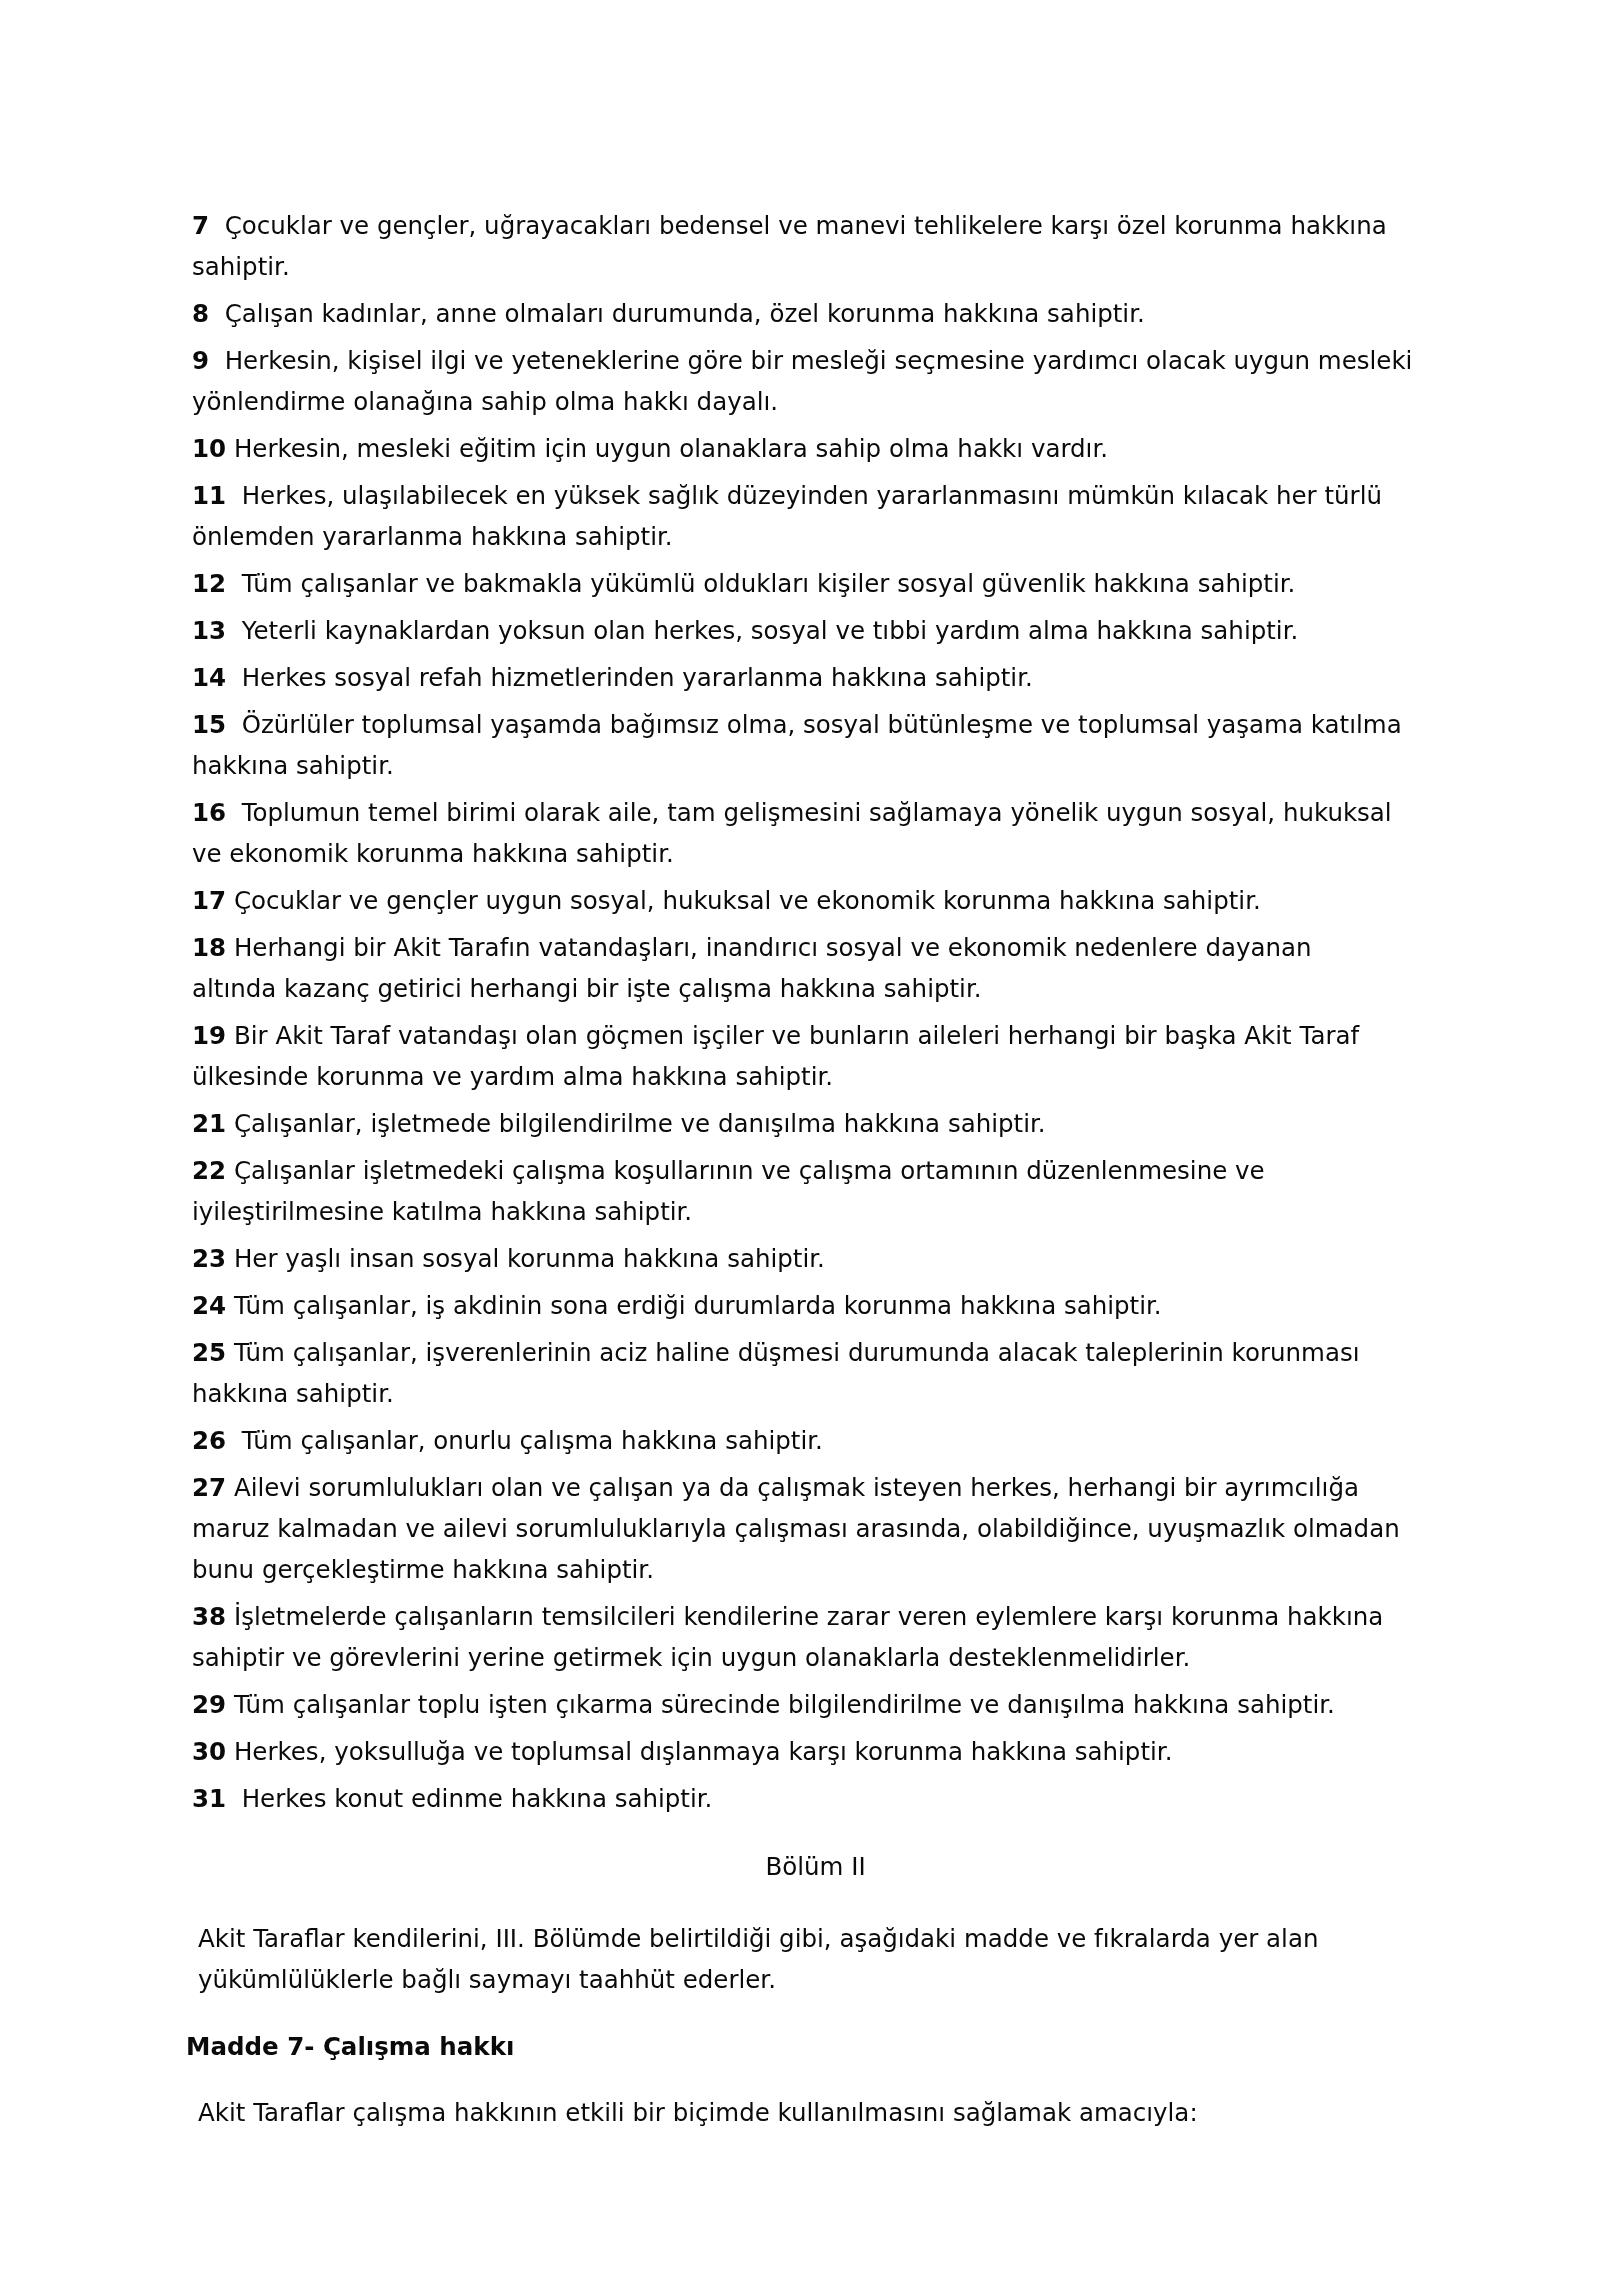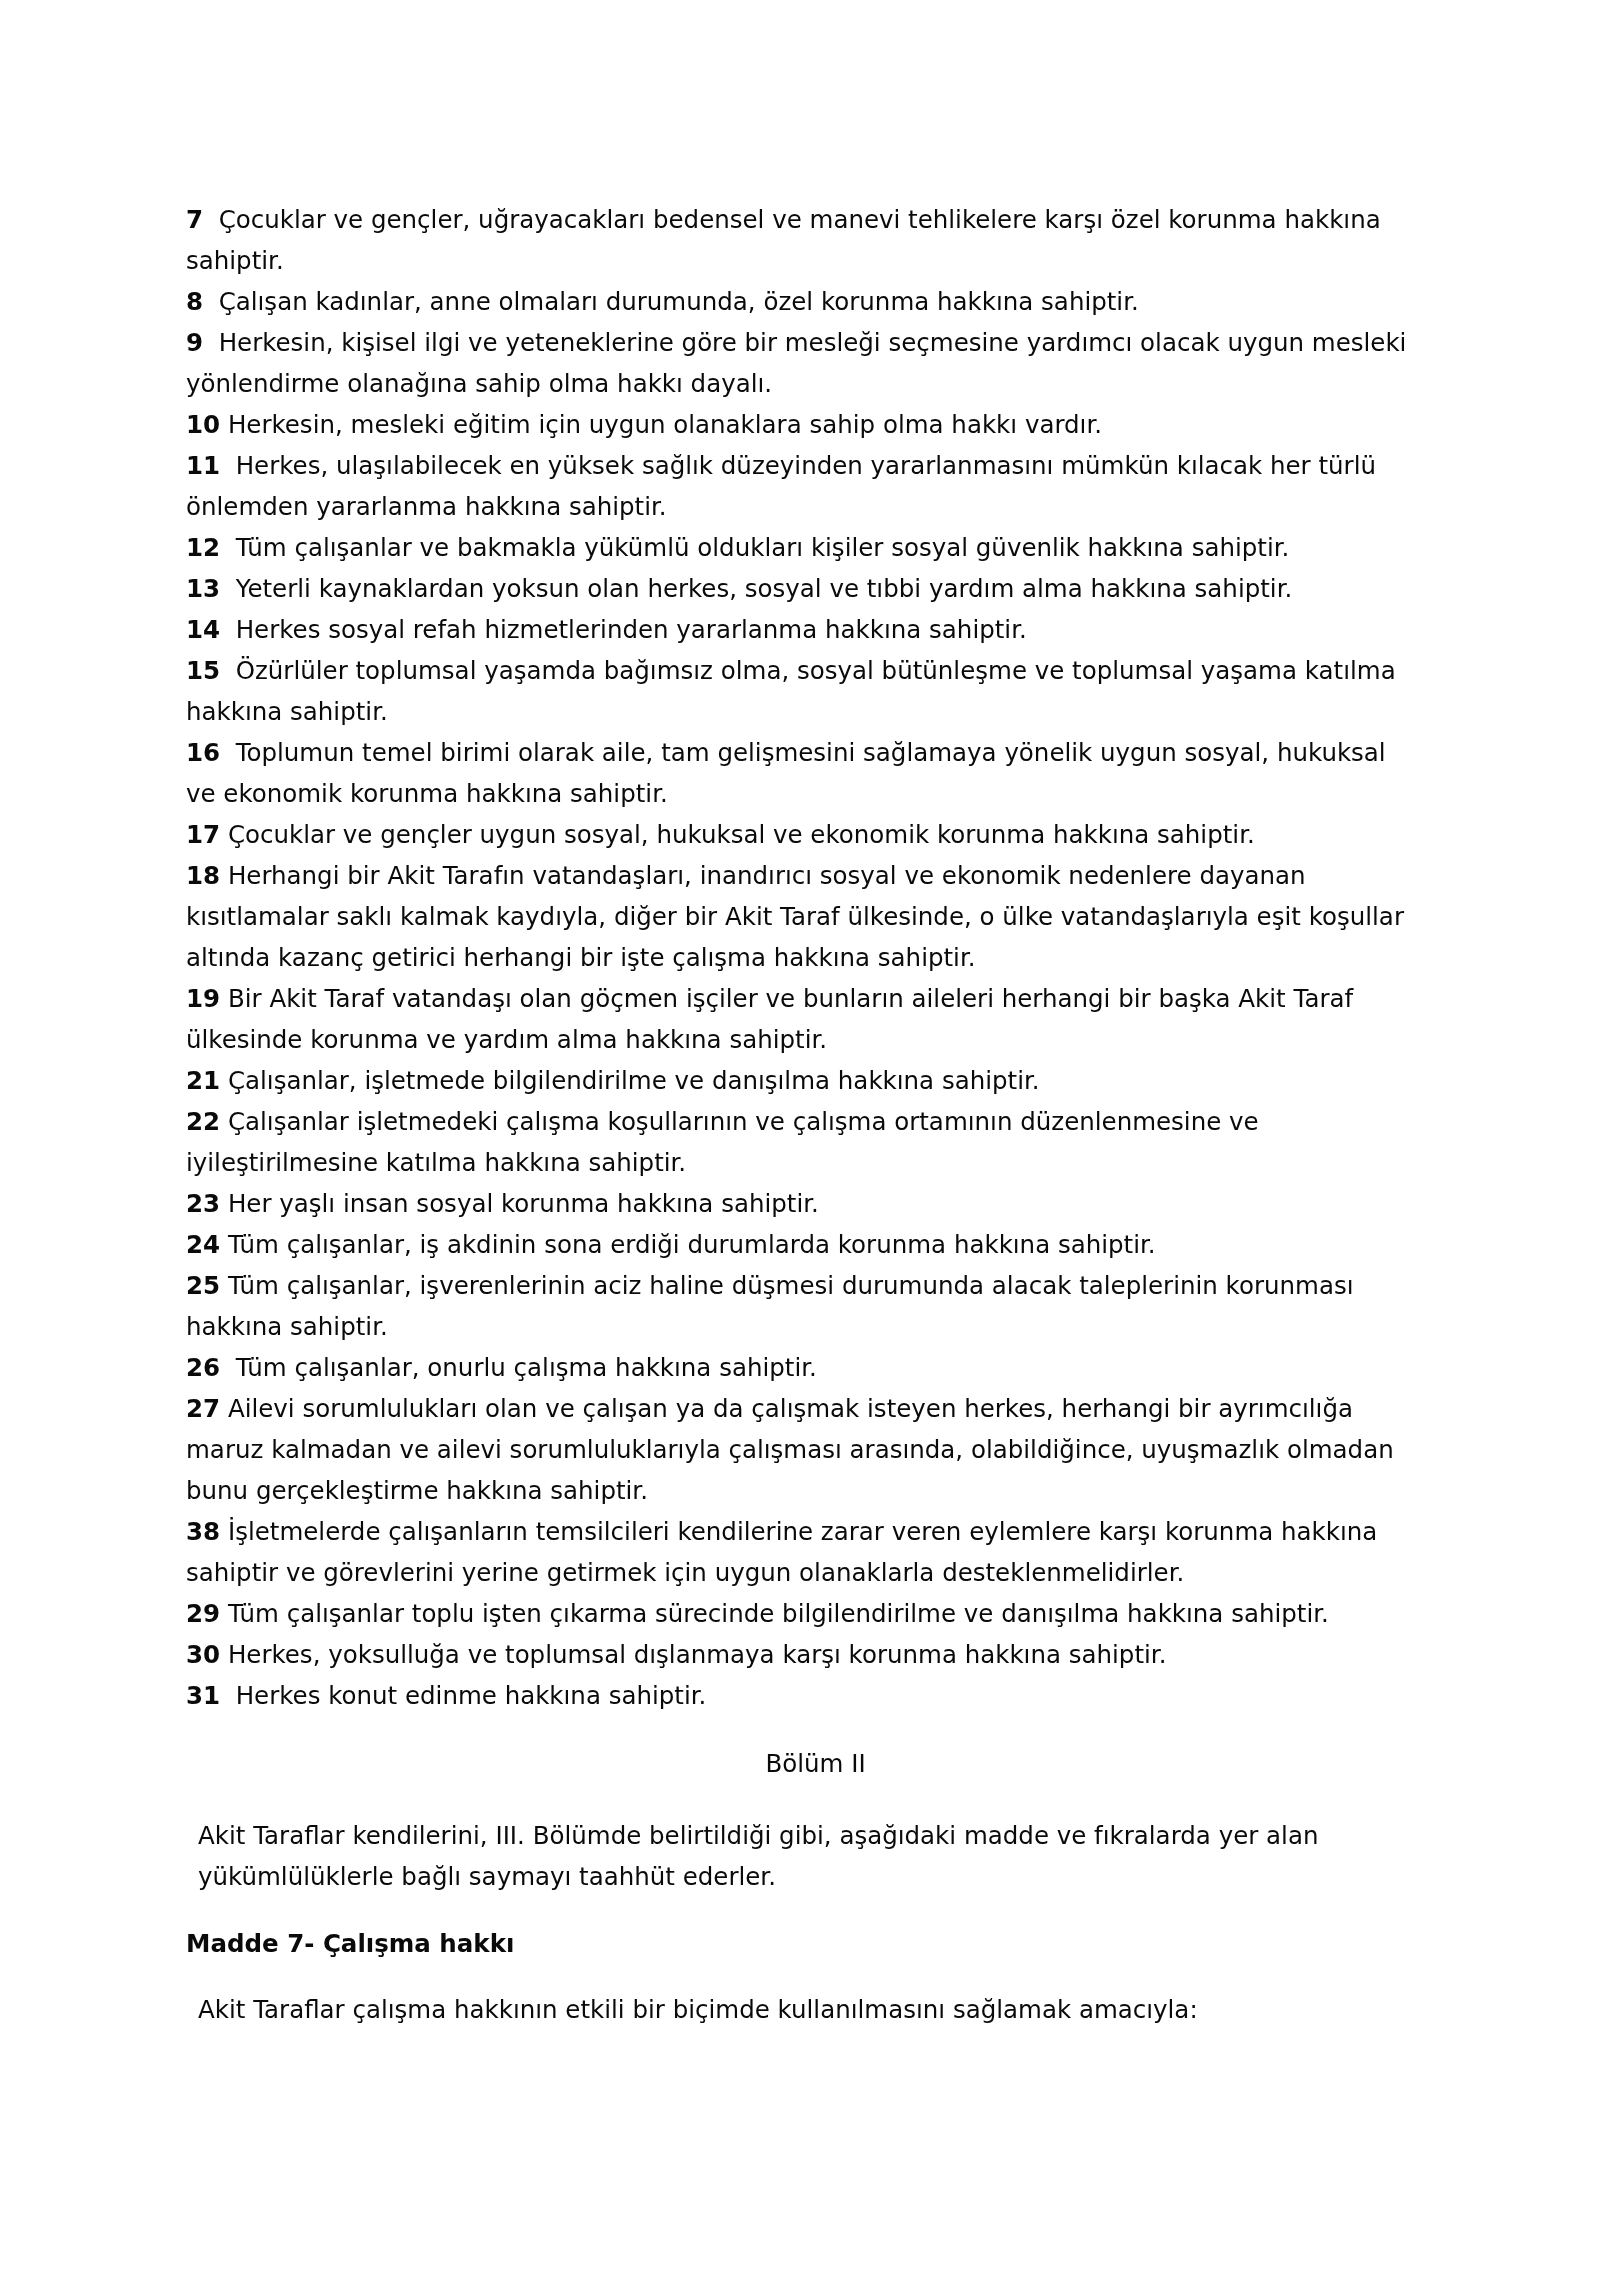--- a/index.html
+++ b/index.html
@@ -18,21 +18,21 @@
     color: #0a0a0a;
     overflow: hidden;
   }
   .content {
     position: absolute;
     left: 186px;
     top: 199px;
     width: 1259px;
   }
   .rights-list { margin: 0; }
-  .item { margin: 0; }
+  .item { margin: 6px; }
   .line {
     display: block;
     white-space: pre;
   }
   .num { font-weight: 700; }
   .sep { white-space: pre; }
   .section-heading {
     margin: 27.4px 0 31px 0;
     font-size: 24.5px;
     line-height: 41px;
@@ -88,21 +88,20 @@
         </p>
         <p class="item">
           <span class="line"><strong class="num">16</strong><span class="sep">  </span><span class="txt">Toplumun temel birimi olarak aile, tam gelişmesini sağlamaya yönelik uygun sosyal, hukuksal</span></span>
           <span class="line">ve ekonomik korunma hakkına sahiptir.</span>
         </p>
         <p class="item">
           <span class="line"><strong class="num">17</strong><span class="sep"> </span><span class="txt">Çocuklar ve gençler uygun sosyal, hukuksal ve ekonomik korunma hakkına sahiptir.</span></span>
         </p>
         <p class="item">
           <span class="line"><strong class="num">18</strong><span class="sep"> </span><span class="txt">Herhangi bir Akit Tarafın vatandaşları, inandırıcı sosyal ve ekonomik nedenlere dayanan</span></span>
-          <span class="line">kısıtlamalar saklı kalmak kaydıyla, diğer bir Akit Taraf ülkesinde, o ülke vatandaşlarıyla eşit koşullar</span>
           <span class="line">altında kazanç getirici herhangi bir işte çalışma hakkına sahiptir.</span>
         </p>
         <p class="item">
           <span class="line"><strong class="num">19</strong><span class="sep"> </span><span class="txt">Bir Akit Taraf vatandaşı olan göçmen işçiler ve bunların aileleri herhangi bir başka Akit Taraf</span></span>
           <span class="line">ülkesinde korunma ve yardım alma hakkına sahiptir.</span>
         </p>
         <p class="item">
           <span class="line"><strong class="num">21</strong><span class="sep"> </span><span class="txt">Çalışanlar, işletmede bilgilendirilme ve danışılma hakkına sahiptir.</span></span>
         </p>
         <p class="item">

